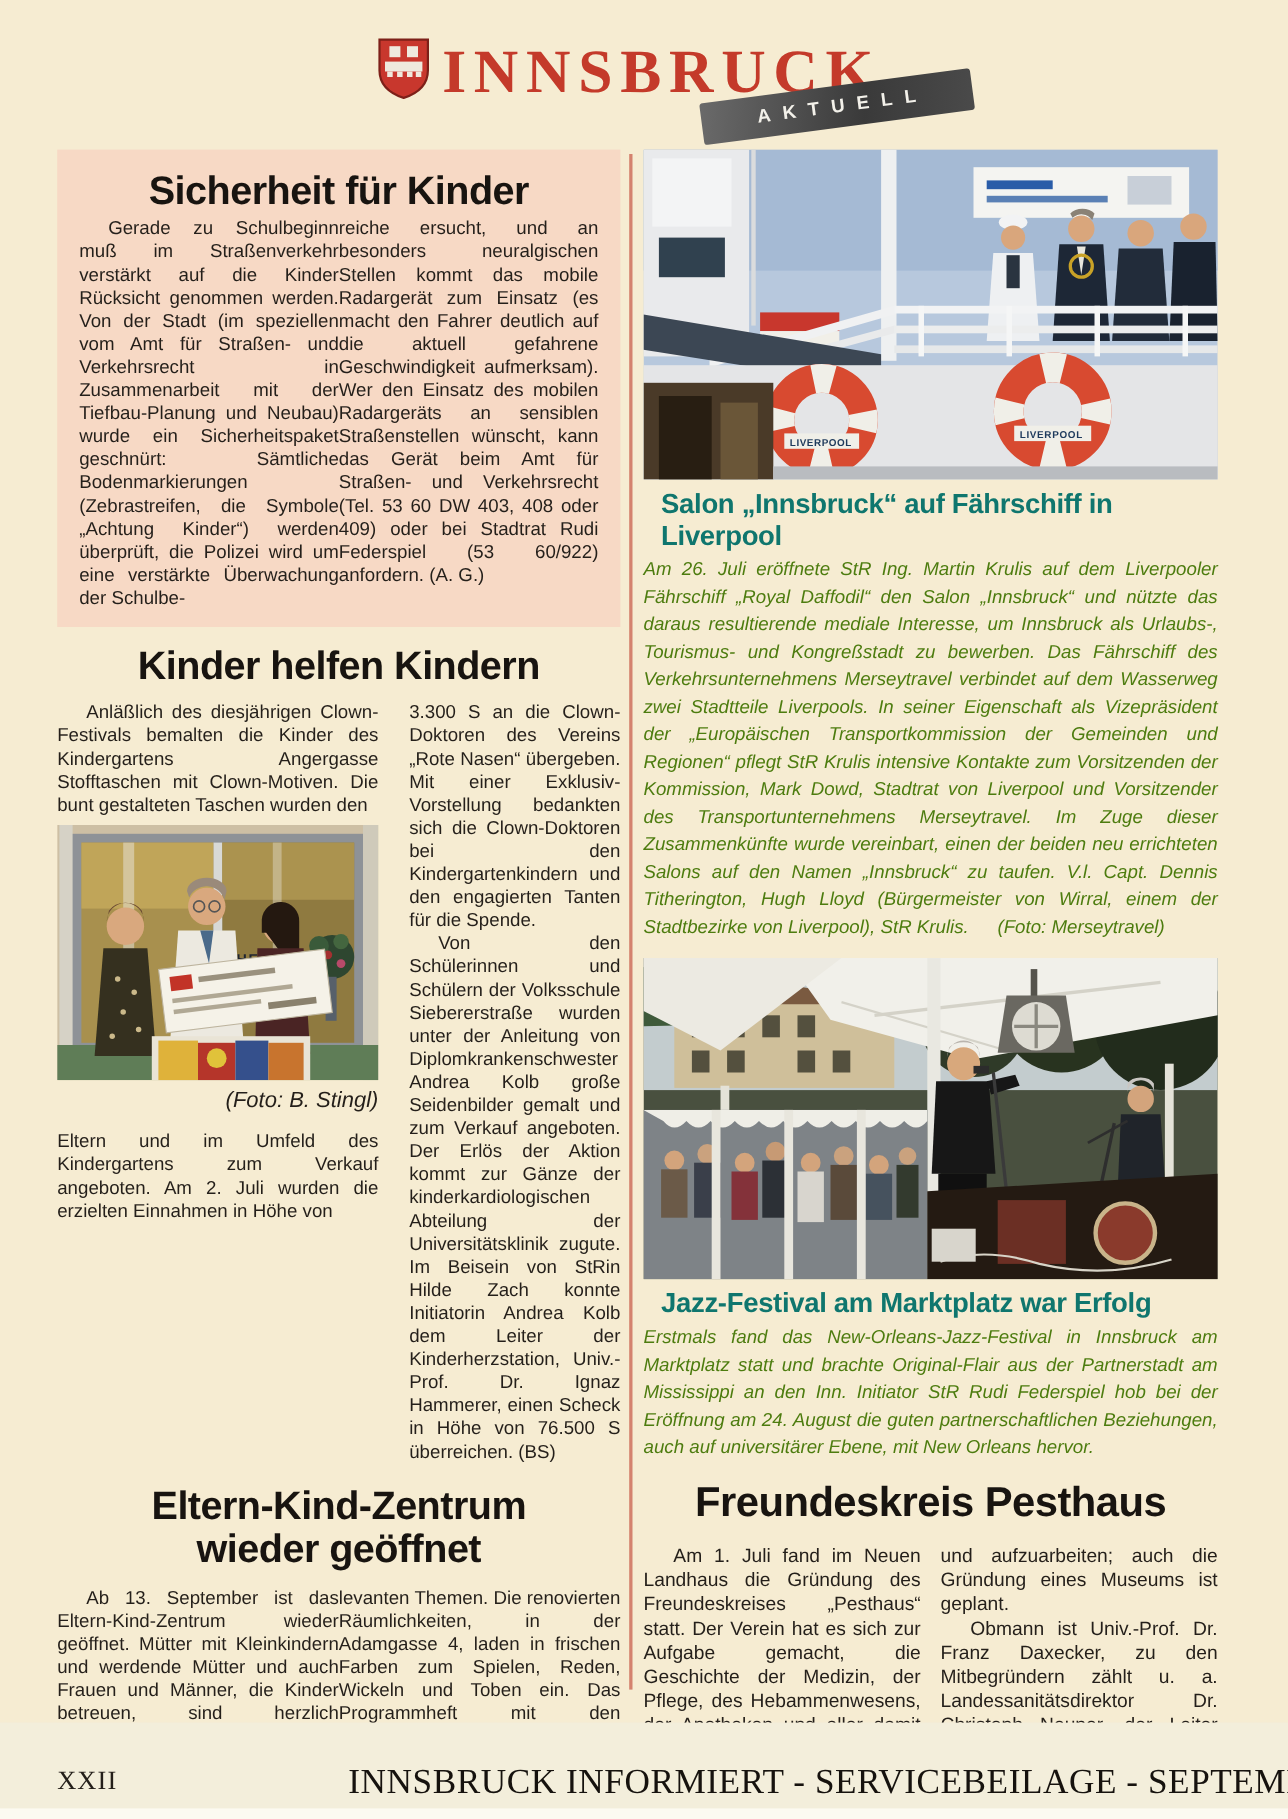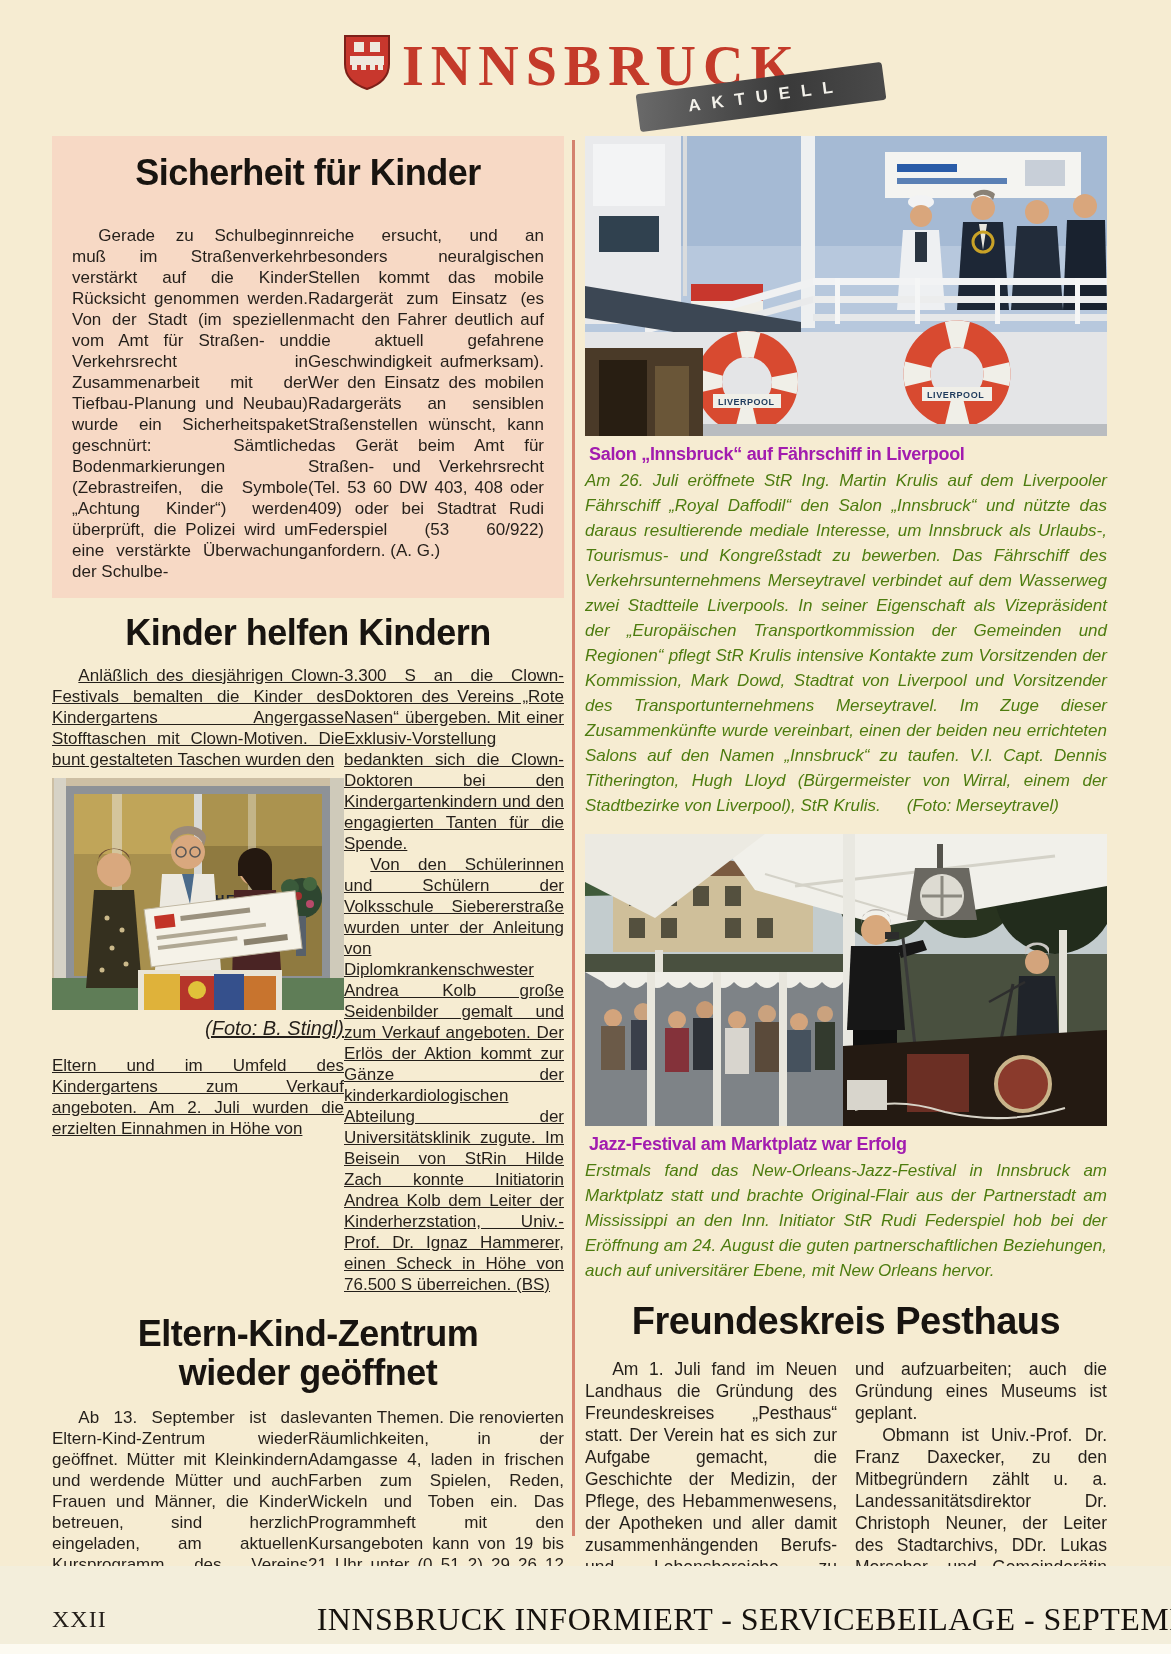--- a/index.html
+++ b/index.html
@@ -34,46 +34,46 @@
 
   h2.headline {
     font-size:36px; font-weight:bold; text-align:center;
     color:#181410; line-height:1.08; letter-spacing:-0.5px;
   }
   p.body-text { font-size:17px; line-height:21px; text-align:justify; }
   p.ind { text-indent:1.55em; }
 
   
   .pink-box { background:#f7d9c5; padding:18px 20px 16px; }
-  .pink-box h2 { margin-bottom:32px; }
+  .pink-box h2 { margin-bottom:4px; }
   .two-cols { display:flex; }
   .two-cols > div { flex:1; min-width:0; }
 
   
   .kinder { margin-top:16px; }
   .kinder h2 { margin-bottom:12px; }
-  .khk-grid { display:flex; gap:0;text-decoration:underline; }
+  .khk-grid { display:flex; gap:28px; }
   .khk-left { width:292px; flex:none; }
   .khk-right { flex:1; min-width:0; }
   figure.photo { display:block; line-height:0; }
   .khk-left figure { margin:8px 0 6px; }
   .caption {
     font-style:italic; font-size:17px; line-height:25px; color:#4d7c0f;
   }
   .caption-credit { text-align:right; font-style:italic; font-size:20px; line-height:25px; }
   .khk-left .after-photo { margin-top:14px; }
 
   
   .eltern { margin-top:20px; }
   .eltern h2 { margin-bottom:14px; }
   .eltern h2 span { display:block; }
 
   
   .photo-block h3 {
-    font-size:18px; font-weight:bold; color:#a21caf; margin:8px 4px 3px;
+    font-size:25px; font-weight:bold; color:#0f766e; margin:8px 16px 3px;
     letter-spacing:-0.3px;
   }
   .photo-block .caption { text-align:justify; }
   .photo-block .credit-inline { margin-left:26px; }
   .jazz-block { margin-top:16px; }
 
   
   .pesthaus { margin-top:18px; }
   .pesthaus h2 { font-size:38px; margin-bottom:16px; }
   .pesthaus p.body-text { font-size:17.5px; line-height:22px; }

